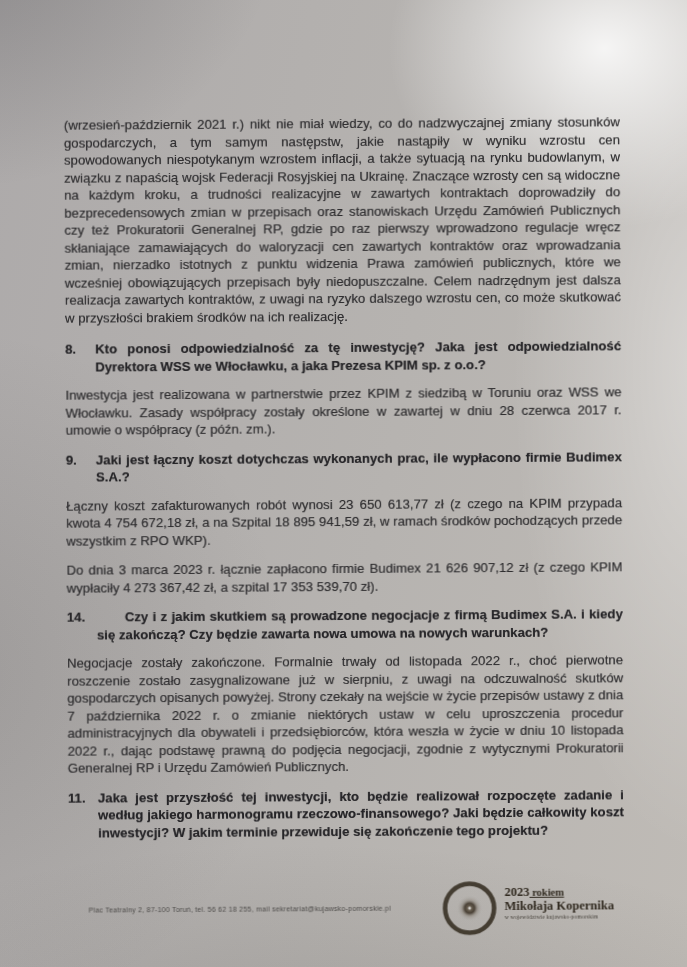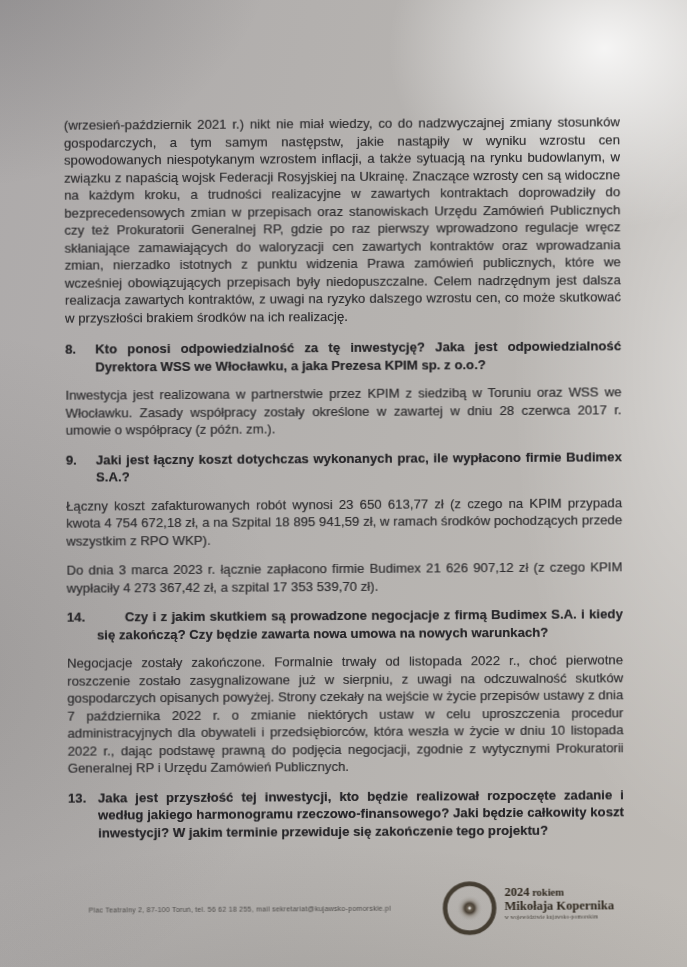--- a/index.html
+++ b/index.html
@@ -56,21 +56,21 @@
   .emblem{
     position:absolute;left:0;top:0;width:58px;height:58px;
     filter:blur(.7px);
   }
   .logo-text{
     position:absolute;left:64px;top:7px;width:165px;
     font-family:"Liberation Serif", serif;color:#312a20;
     filter:blur(.3px);
   }
   .logo-line1{font-size:12.5px;line-height:13px;font-weight:700;}
-  .logo-line1 .suffix{font-size:10.5px;font-weight:700;}
+  .logo-line1 .suffix{font-size:10.5px;font-weight:700;text-decoration:underline;}
   .logo-line2{font-size:12.5px;line-height:14px;font-weight:700;}
   .logo-line3{font-size:5.5px;line-height:8px;color:#45403a;letter-spacing:.2px;filter:blur(.35px);}
 </style>
 </head>
 <body>
 
 <div class="photo">
   <div class="sheet">
 
     <div class="text-block">
@@ -87,21 +87,21 @@
         <p>Łączny koszt zafakturowanych robót wynosi 23 650 613,77 zł (z czego na KPIM przypada kwota 4 754 672,18 zł, a na Szpital 18 895 941,59 zł, w ramach środków pochodzących przede wszystkim z RPO WKP).</p>
         <p>Do dnia 3 marca 2023 r. łącznie zapłacono firmie Budimex 21 626 907,12 zł (z czego KPIM wypłaciły 4 273 367,42 zł, a szpital 17 353 539,70 zł).</p>
       </div>
 
       <div class="qa-item qa-item-10">
         <p class="question"><span class="q-num">14.</span><span>Czy i z jakim skutkiem są prowadzone negocjacje z firmą Budimex S.A. i kiedy się zakończą? Czy będzie zawarta nowa umowa na nowych warunkach?</span></p>
         <p>Negocjacje zostały zakończone. Formalnie trwały od listopada 2022 r., choć pierwotne roszczenie zostało zasygnalizowane już w sierpniu, z uwagi na odczuwalność skutków gospodarczych opisanych powyżej. Strony czekały na wejście w życie przepisów ustawy z dnia 7 października 2022 r. o zmianie niektórych ustaw w celu uproszczenia procedur administracyjnych dla obywateli i przedsiębiorców, która weszła w życie w dniu 10 listopada 2022 r., dając podstawę prawną do podjęcia negocjacji, zgodnie z wytycznymi Prokuratorii Generalnej RP i Urzędu Zamówień Publicznych.</p>
       </div>
 
       <div class="qa-item">
-        <p class="question"><span class="q-num">13.</span><span>Jaka jest przyszłość tej inwestycji, kto będzie realizował rozpoczęte zadanie i według jakiego harmonogramu rzeczowo-finansowego? Jaki będzie całkowity koszt inwestycji? W jakim terminie przewiduje się zakończenie tego projektu?</span></p>
+        <p class="question"><span class="q-num">11.</span><span>Jaka jest przyszłość tej inwestycji, kto będzie realizował rozpoczęte zadanie i według jakiego harmonogramu rzeczowo-finansowego? Jaki będzie całkowity koszt inwestycji? W jakim terminie przewiduje się zakończenie tego projektu?</span></p>
       </div>
 
     </div>
 
     <div class="footer-contact">Plac Teatralny 2, 87-100 Toruń, tel. 56 62 18 255, mail sekretariat@kujawsko-pomorskie.pl</div>
 
     <div class="logo">
       <div class="emblem">
         <svg width="58" height="58" viewBox="0 0 58 58" aria-hidden="true">
           <defs>
@@ -112,20 +112,20 @@
               <stop offset="62%" stop-color="#8d867c" stop-opacity="0.55"></stop>
               <stop offset="100%" stop-color="#b2afab" stop-opacity="0"></stop>
             </radialGradient>
           </defs>
           <circle cx="29" cy="29" r="24.5" fill="none" stroke="#3b3327" stroke-width="4.6" opacity="0.92"></circle>
           <circle cx="29" cy="29" r="13" fill="url(#sunblob)"></circle>
           <circle cx="29" cy="29" r="1.4" fill="#d4d1cc"></circle>
         </svg>
       </div>
       <div class="logo-text">
-        <div class="logo-line1"><span>2024</span><span class="suffix"> rokiem</span></div>
+        <div class="logo-line1"><span>2023</span><span class="suffix"> rokiem</span></div>
         <div class="logo-line2">Mikołaja Kopernika</div>
         <div class="logo-line3">w województwie kujawsko-pomorskim</div>
       </div>
     </div>
 
   </div>
 </div>
 
 </body></html>

